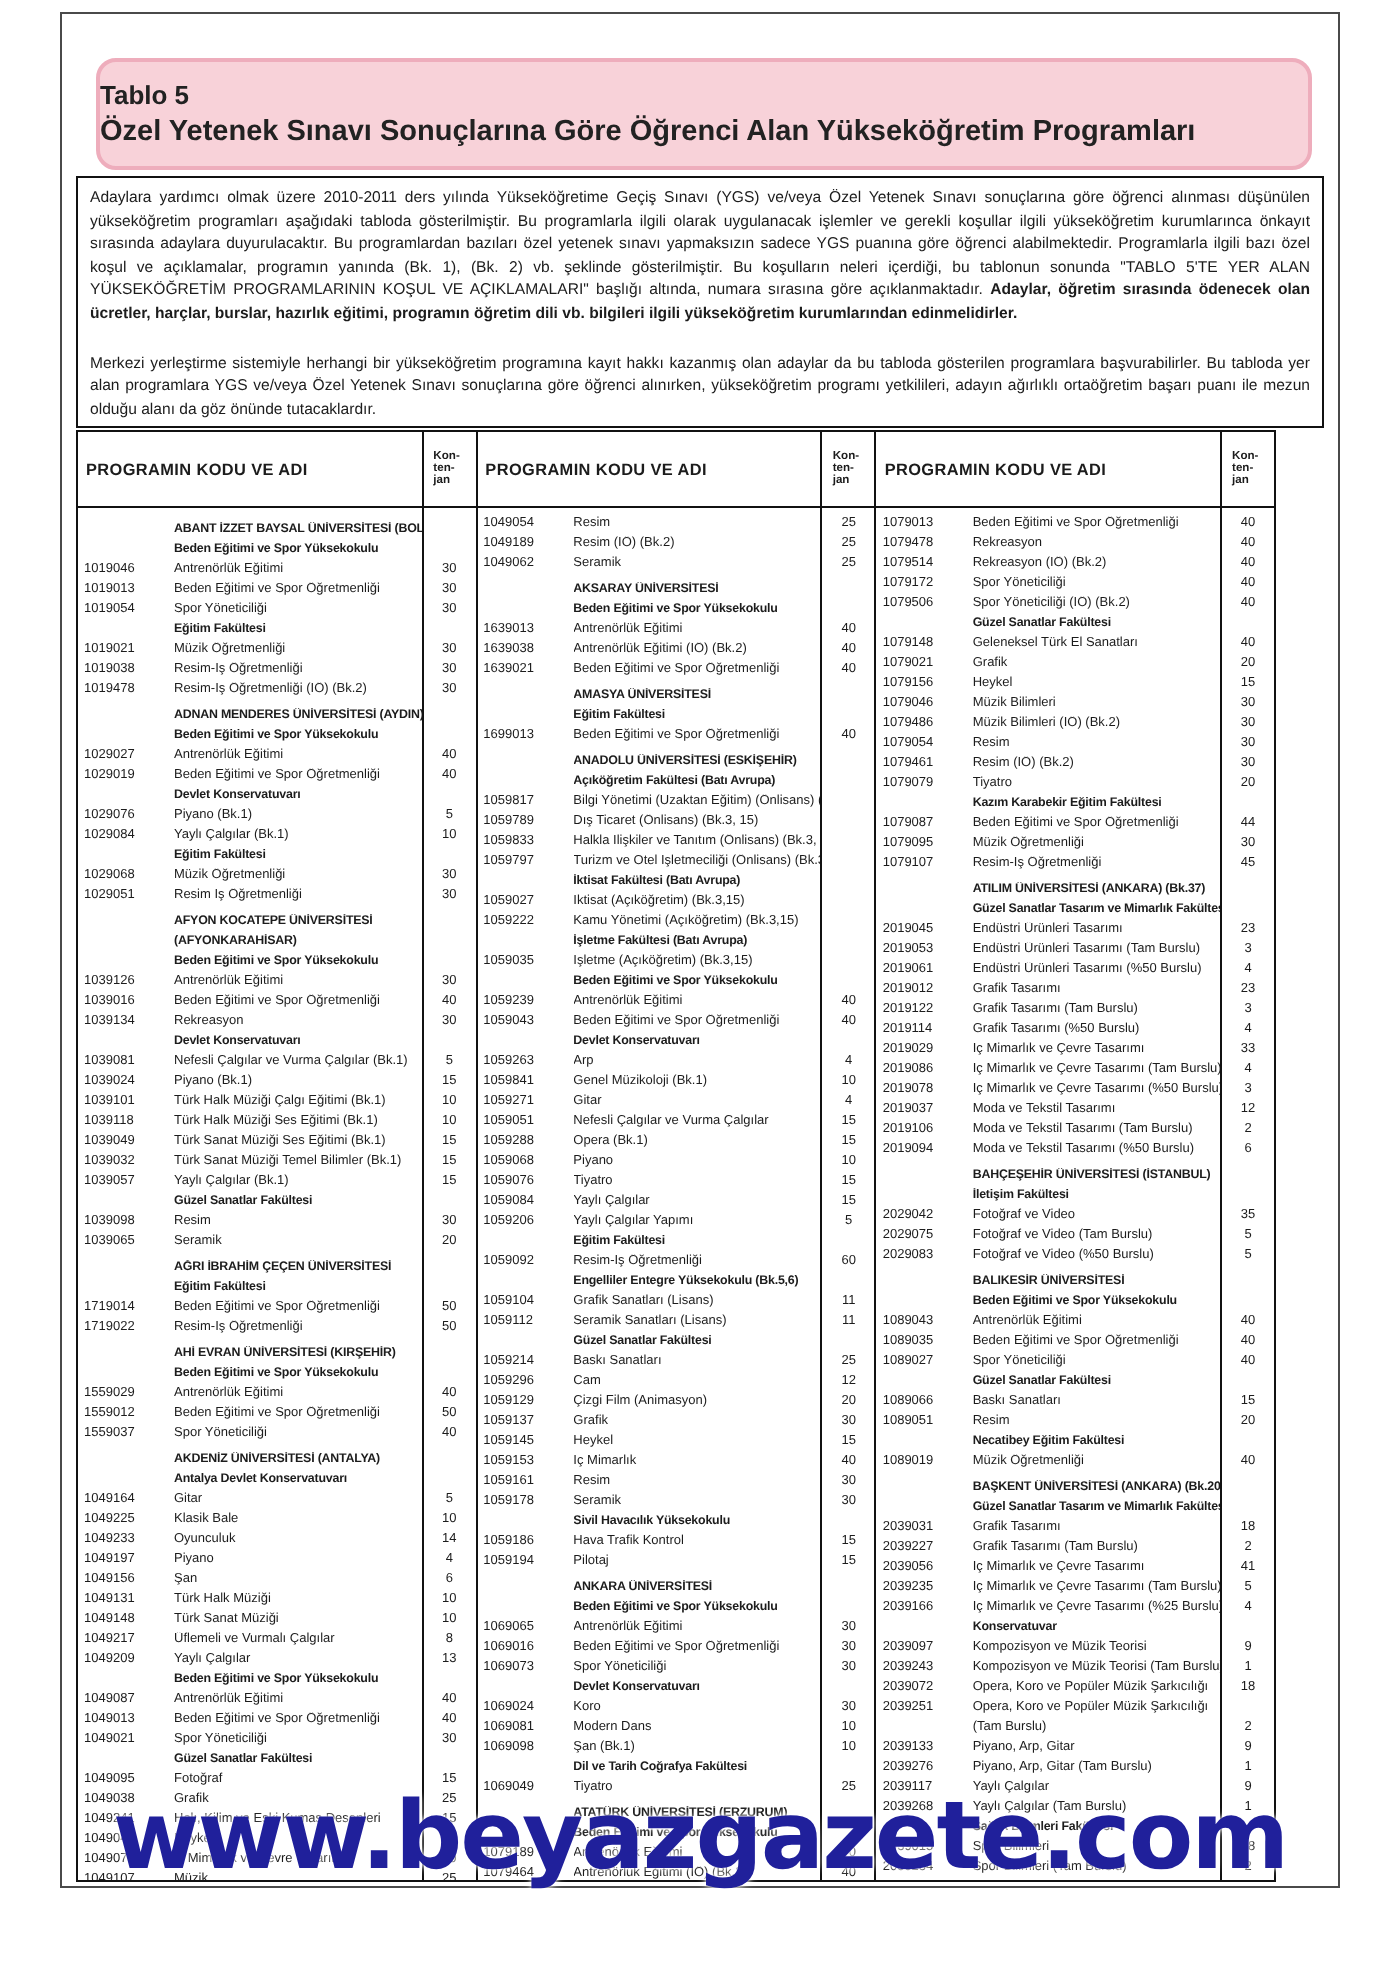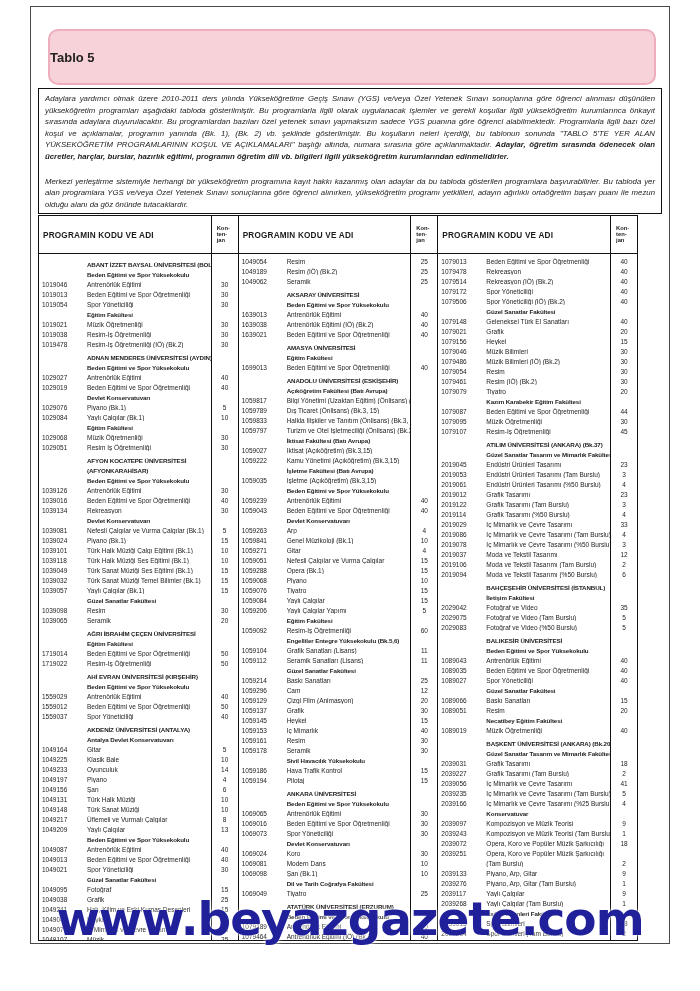--- a/index.html
+++ b/index.html
@@ -9,21 +9,21 @@
         border:1px solid #4a4a4a;pointer-events:none;}
   
   .title-box{position:absolute;left:48px;top:29px;width:604px;height:52px;
         background:#f8d2d9;border:2px solid #eeadbc;border-radius:10px;
         display:flex;flex-direction:column;justify-content:center;align-items:flex-start;}
   .t1{font-weight:bold;font-size:13px;color:#222;}
   .t2{font-weight:bold;font-size:14.5px;color:#222;margin-top:3px;white-space:nowrap;}
   
   .intro{position:absolute;left:38px;top:88px;width:624px;height:126px;box-sizing:border-box;
         border:1.5px solid #111;padding:4px 6px;font-size:7.8px;line-height:11.6px;
-        text-align:justify;overflow:hidden;font-style:italic;}
+        text-align:justify;overflow:hidden;}
   .intro .b{font-weight:bold;}
   .intro .p2{margin-top:13px;}
   
   .table{position:absolute;left:38px;top:215px;width:600px;height:726px;box-sizing:border-box;
         border:1.5px solid #111;display:flex;flex-direction:column;}
   .thead{display:flex;height:37px;border-bottom:1px solid #111;flex:none;}
   .tbody{display:flex;flex:1;overflow:hidden;}
   .cg{flex:1 1 0;position:relative;min-width:0;}
   .cg+.cg{border-left:1px solid #111;}
   .cg::after{content:"";position:absolute;top:0;bottom:0;right:26px;width:1px;background:#111;}
@@ -49,20 +49,21 @@
         font-size:9px;color:#333;z-index:7;}
 </style>
 </head>
 <body>
 
 <div class="page">
   <div class="page-frame"></div>
 
   <div class="title-box">
     <div class="t1">Tablo 5</div>
+    <div class="t2">Özel Yetenek Sınavı Sonuçlarına Göre Öğrenci Alan Yükseköğretim Programları</div>
   </div>
 
   <div class="intro">
     <div class="p1"><span>Adaylara yardımcı olmak üzere 2010-2011 ders yılında Yükseköğretime Geçiş Sınavı (YGS) ve/veya Özel Yetenek Sınavı sonuçlarına göre öğrenci alınması düşünülen yükseköğretim programları aşağıdaki tabloda gösterilmiştir. Bu programlarla ilgili olarak uygulanacak işlemler ve gerekli koşullar ilgili yükseköğretim kurumlarınca önkayıt sırasında adaylara duyurulacaktır. Bu programlardan bazıları özel yetenek sınavı yapmaksızın sadece YGS puanına göre öğrenci alabilmektedir. Programlarla ilgili bazı özel koşul ve açıklamalar, programın yanında (Bk. 1), (Bk. 2) vb. şeklinde gösterilmiştir. Bu koşulların neleri içerdiği, bu tablonun sonunda "TABLO 5'TE YER ALAN YÜKSEKÖĞRETİM PROGRAMLARININ KOŞUL VE AÇIKLAMALARI" başlığı altında, numara sırasına göre açıklanmaktadır.</span> <span class="b">Adaylar, öğretim sırasında ödenecek olan ücretler, harçlar, burslar, hazırlık eğitimi, programın öğretim dili vb. bilgileri ilgili yükseköğretim kurumlarından edinmelidirler.</span></div>
     <div class="p2">Merkezi yerleştirme sistemiyle herhangi bir yükseköğretim programına kayıt hakkı kazanmış olan adaylar da bu tabloda gösterilen programlara başvurabilirler. Bu tabloda yer alan programlara YGS ve/veya Özel Yetenek Sınavı sonuçlarına göre öğrenci alınırken, yükseköğretim programı yetkilileri, adayın ağırlıklı ortaöğretim başarı puanı ile mezun olduğu alanı da göz önünde tutacaklardır.</div>
   </div>
 
   <div class="table">
     <div class="thead">
       <div class="cg">

